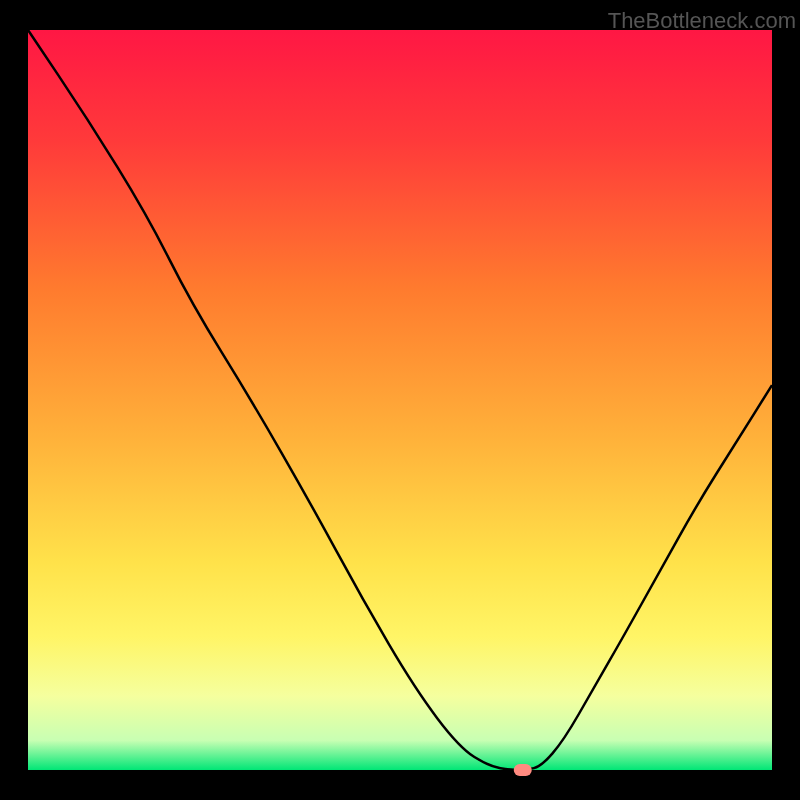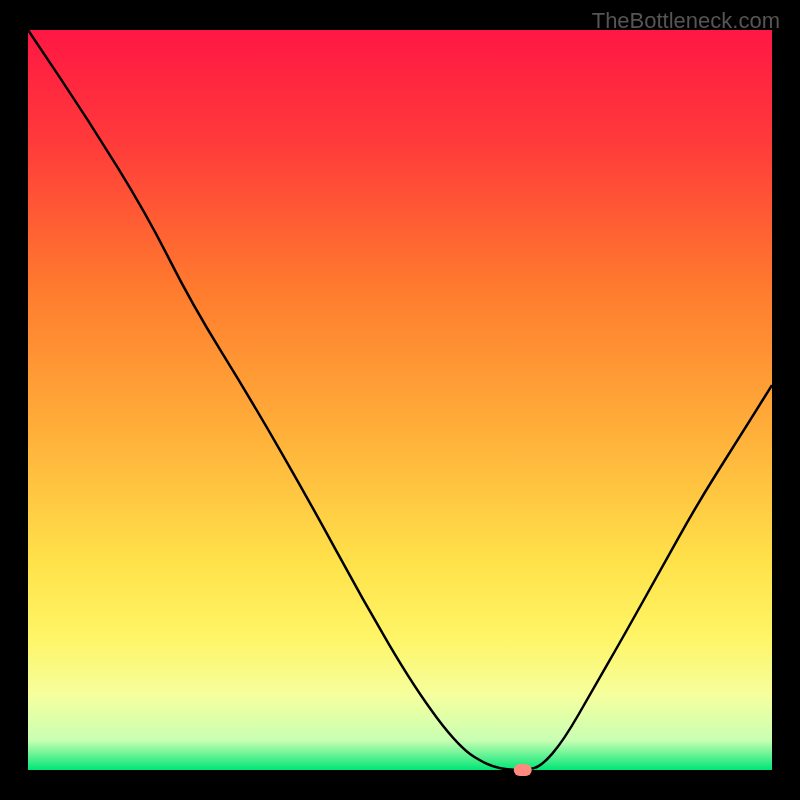--- a/index.html
+++ b/index.html
@@ -14,21 +14,21 @@
   .chart-container {
     position: absolute;
     top: 0;
     left: 0;
     width: 800px;
     height: 800px;
   }
   .watermark {
     position: absolute;
     top: 8px;
-    right: 20px;
+    right: 4px;
     color: #555;
     font-size: 22px;
     font-weight: 500;
     z-index: 10;
   }
   svg {
     display: block;
   }
 </style>
 </head>

